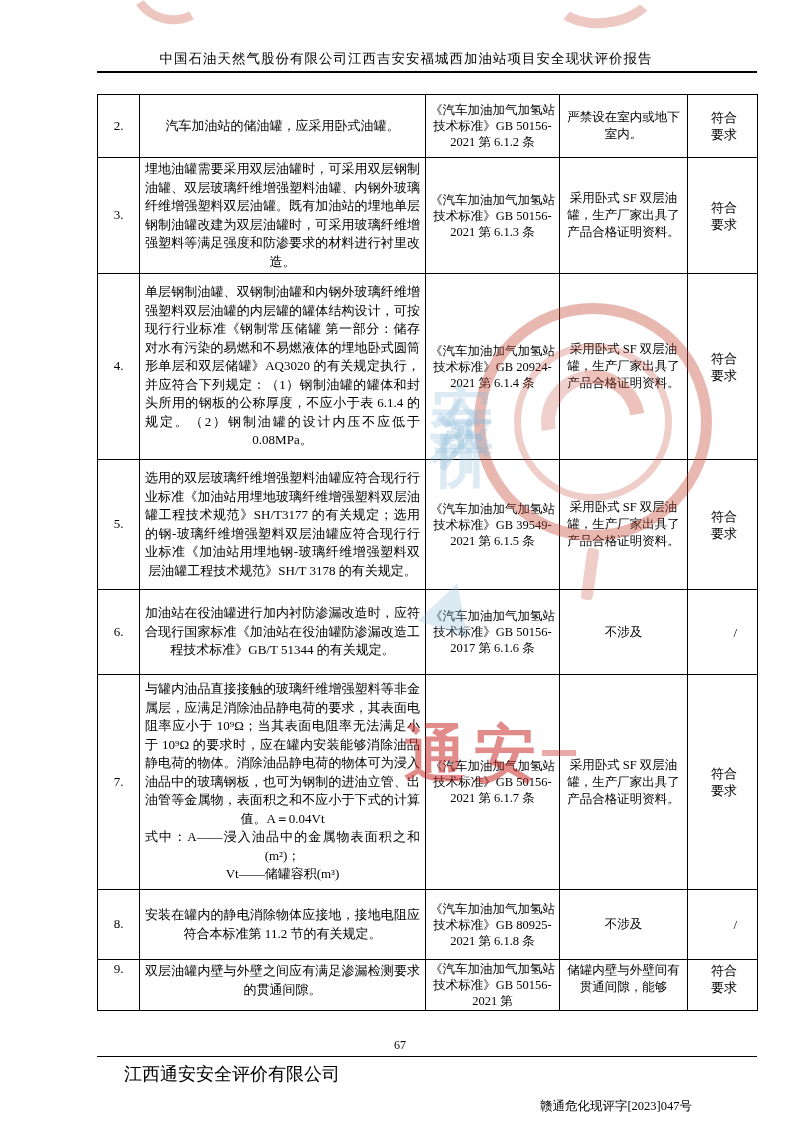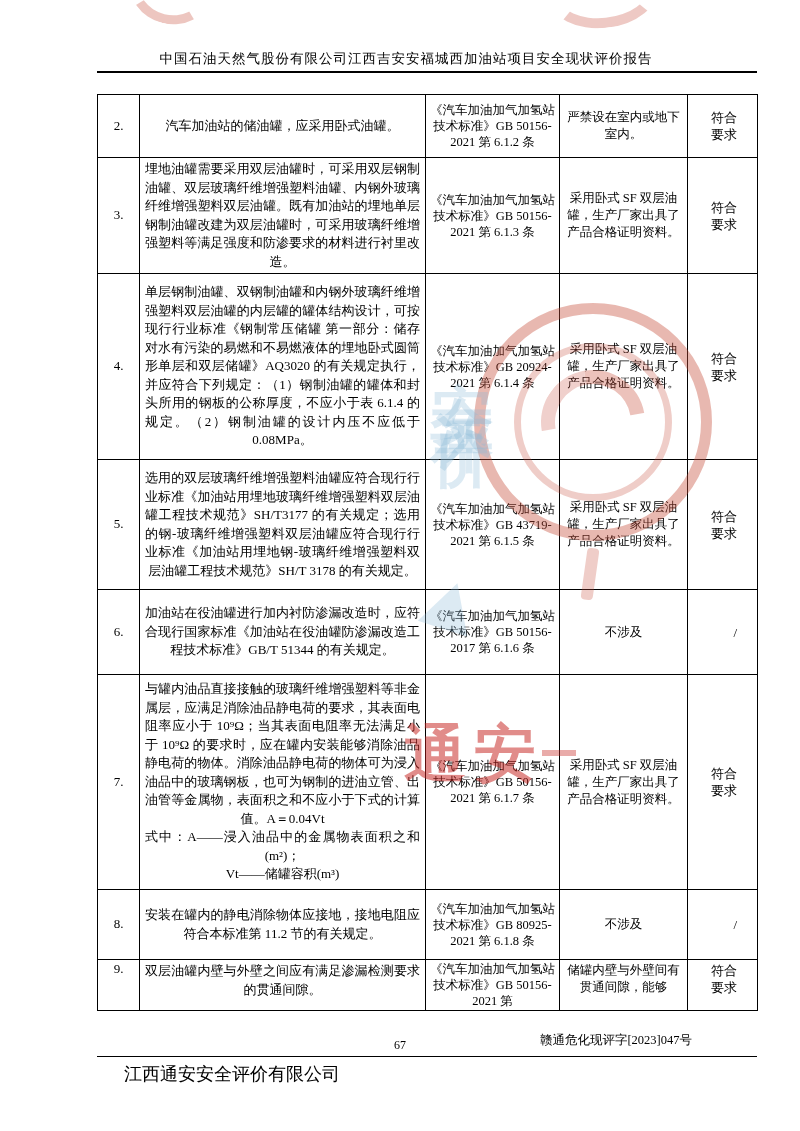--- a/index.html
+++ b/index.html
@@ -55,21 +55,21 @@
     position:absolute; top:1038px; left:0; right:0;
     text-align:center; font-size:12px;
   }
   .footer-rule {
     position:absolute; top:1056px; left:97px; width:660px; height:1px; background:#000;
   }
   .footer-left {
     position:absolute; top:1062px; left:124px; font-size:18px;
   }
   .footer-right {
-    position:absolute; top:1032px; right:108px; font-size:12.5px;
+    position:absolute; top:1098px; right:108px; font-size:12.5px;
   }
 
   
   .wm { position:absolute; pointer-events:none; z-index:5; }
   .wm-ring-outer {
     left:474px; top:303px; width:238px; height:238px;
     border:11px solid rgba(198,77,58,0.40); border-radius:50%;
   }
   .wm-ring-inner {
     left:514px; top:343px; width:158px; height:158px;
@@ -157,21 +157,21 @@
       <tr style="height:186px">
         <td class="c-num">4.</td>
         <td class="c-content">单层钢制油罐、双钢制油罐和内钢外玻璃纤维增强塑料双层油罐的内层罐的罐体结构设计，可按现行行业标准《钢制常压储罐 第一部分：储存对水有污染的易燃和不易燃液体的埋地卧式圆筒形单层和双层储罐》AQ3020 的有关规定执行，并应符合下列规定：（1）钢制油罐的罐体和封头所用的钢板的公称厚度，不应小于表 6.1.4 的规定。（2）钢制油罐的设计内压不应低于 0.08MPa。</td>
         <td class="c-standard">《汽车加油加气加氢站技术标准》GB 20924-2021 第 6.1.4 条</td>
         <td class="c-eval">采用卧式 SF 双层油罐，生产厂家出具了产品合格证明资料。</td>
         <td class="c-comp">符合要求</td>
       </tr>
       <tr style="height:130px">
         <td class="c-num">5.</td>
         <td class="c-content">选用的双层玻璃纤维增强塑料油罐应符合现行行业标准《加油站用埋地玻璃纤维增强塑料双层油罐工程技术规范》SH/T3177 的有关规定；选用的钢-玻璃纤维增强塑料双层油罐应符合现行行业标准《加油站用埋地钢-玻璃纤维增强塑料双层油罐工程技术规范》SH/T 3178 的有关规定。</td>
-        <td class="c-standard">《汽车加油加气加氢站技术标准》GB 43719-2021 第 6.1.5 条</td>
+        <td class="c-standard">《汽车加油加气加氢站技术标准》GB 39549-2021 第 6.1.5 条</td>
         <td class="c-eval">采用卧式 SF 双层油罐，生产厂家出具了产品合格证明资料。</td>
         <td class="c-comp">符合要求</td>
       </tr>
       <tr style="height:85px">
         <td class="c-num">6.</td>
         <td class="c-content">加油站在役油罐进行加内衬防渗漏改造时，应符合现行国家标准《加油站在役油罐防渗漏改造工程技术标准》GB/T 51344 的有关规定。</td>
         <td class="c-standard">《汽车加油加气加氢站技术标准》GB 50156-2017 第 6.1.6 条</td>
         <td class="c-eval">不涉及</td>
         <td class="c-comp">/</td>
       </tr>

